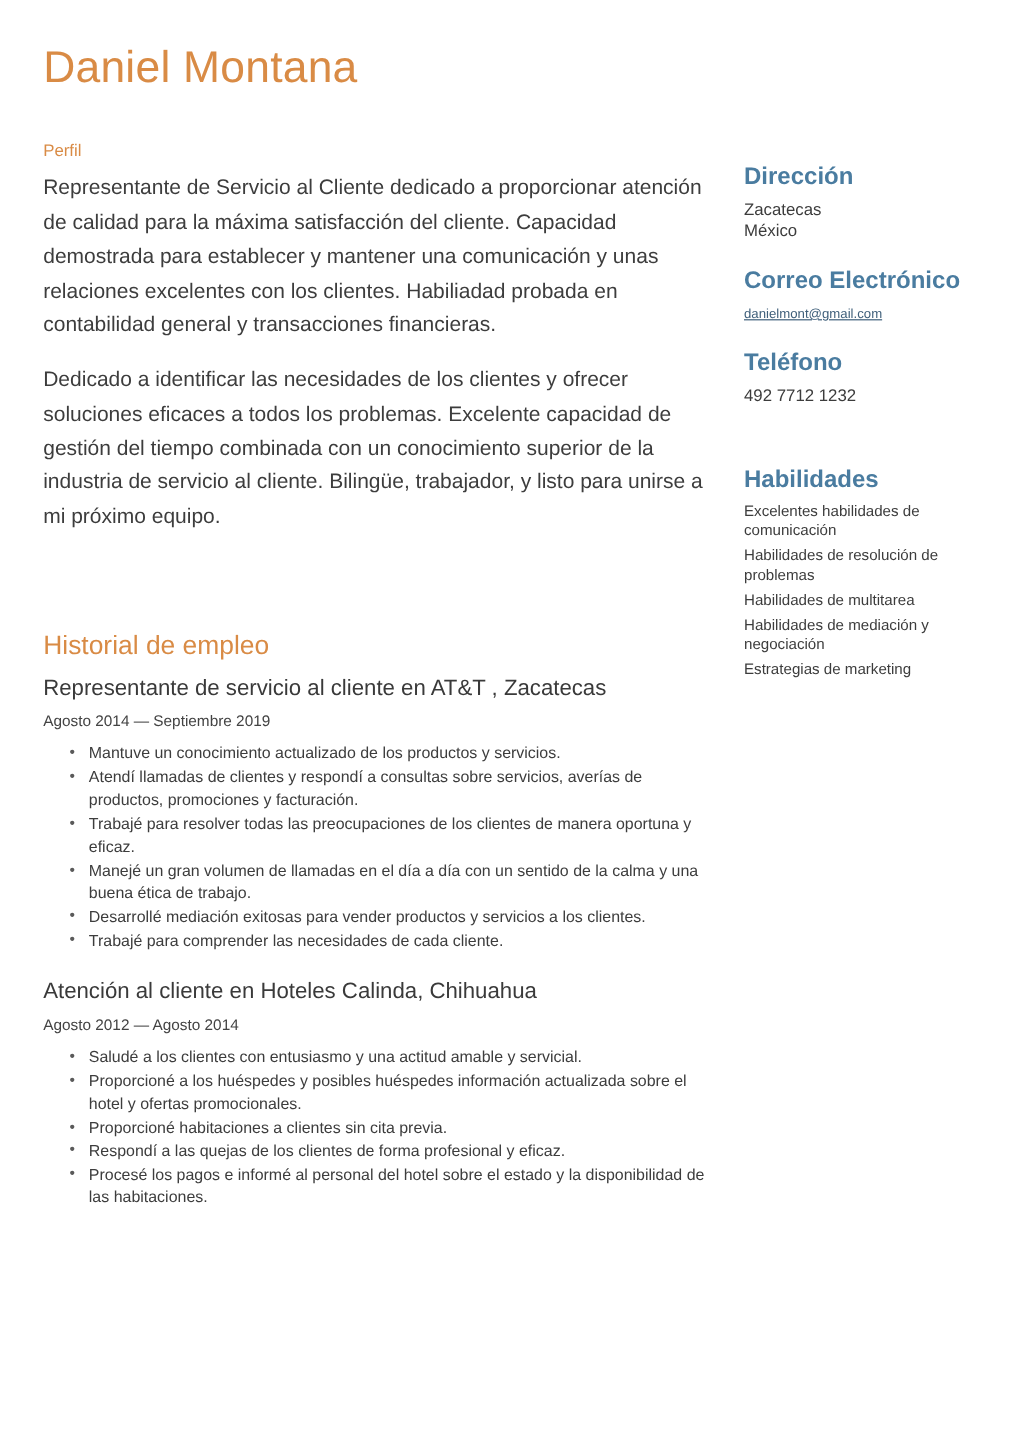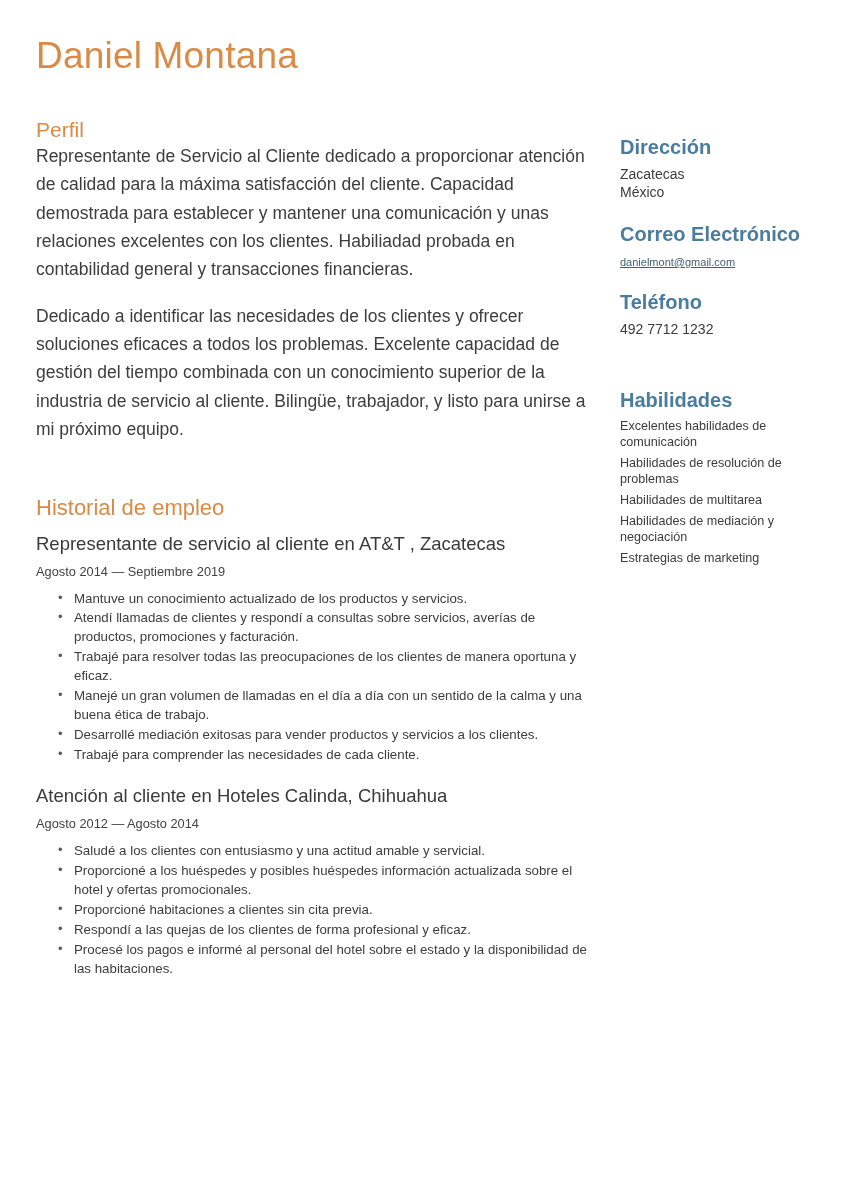--- a/index.html
+++ b/index.html
@@ -49,28 +49,29 @@
   .col-gap { flex: 0 0 32px; }
 
   .col-side {
     flex: 1 1 auto;
     padding-top: 17px;
   }
 
   
   .section-title {
     color: #d98b45;
-    font-size: 21px;
+    font-size: 14px;
     font-weight: 400;
     line-height: 1.2;
+    margin-bottom: 9px;
   }
 
   .section-title.employment {
     font-size: 22px;
-    margin-top: 52px;
+    margin-top: 81px;
     margin-bottom: 10px;
   }
 
   .para {
     font-size: 17.5px;
     line-height: 1.62;
     color: #3d3d3d;
     margin-bottom: 18px;
   }
   .para:last-child { margin-bottom: 0; }

